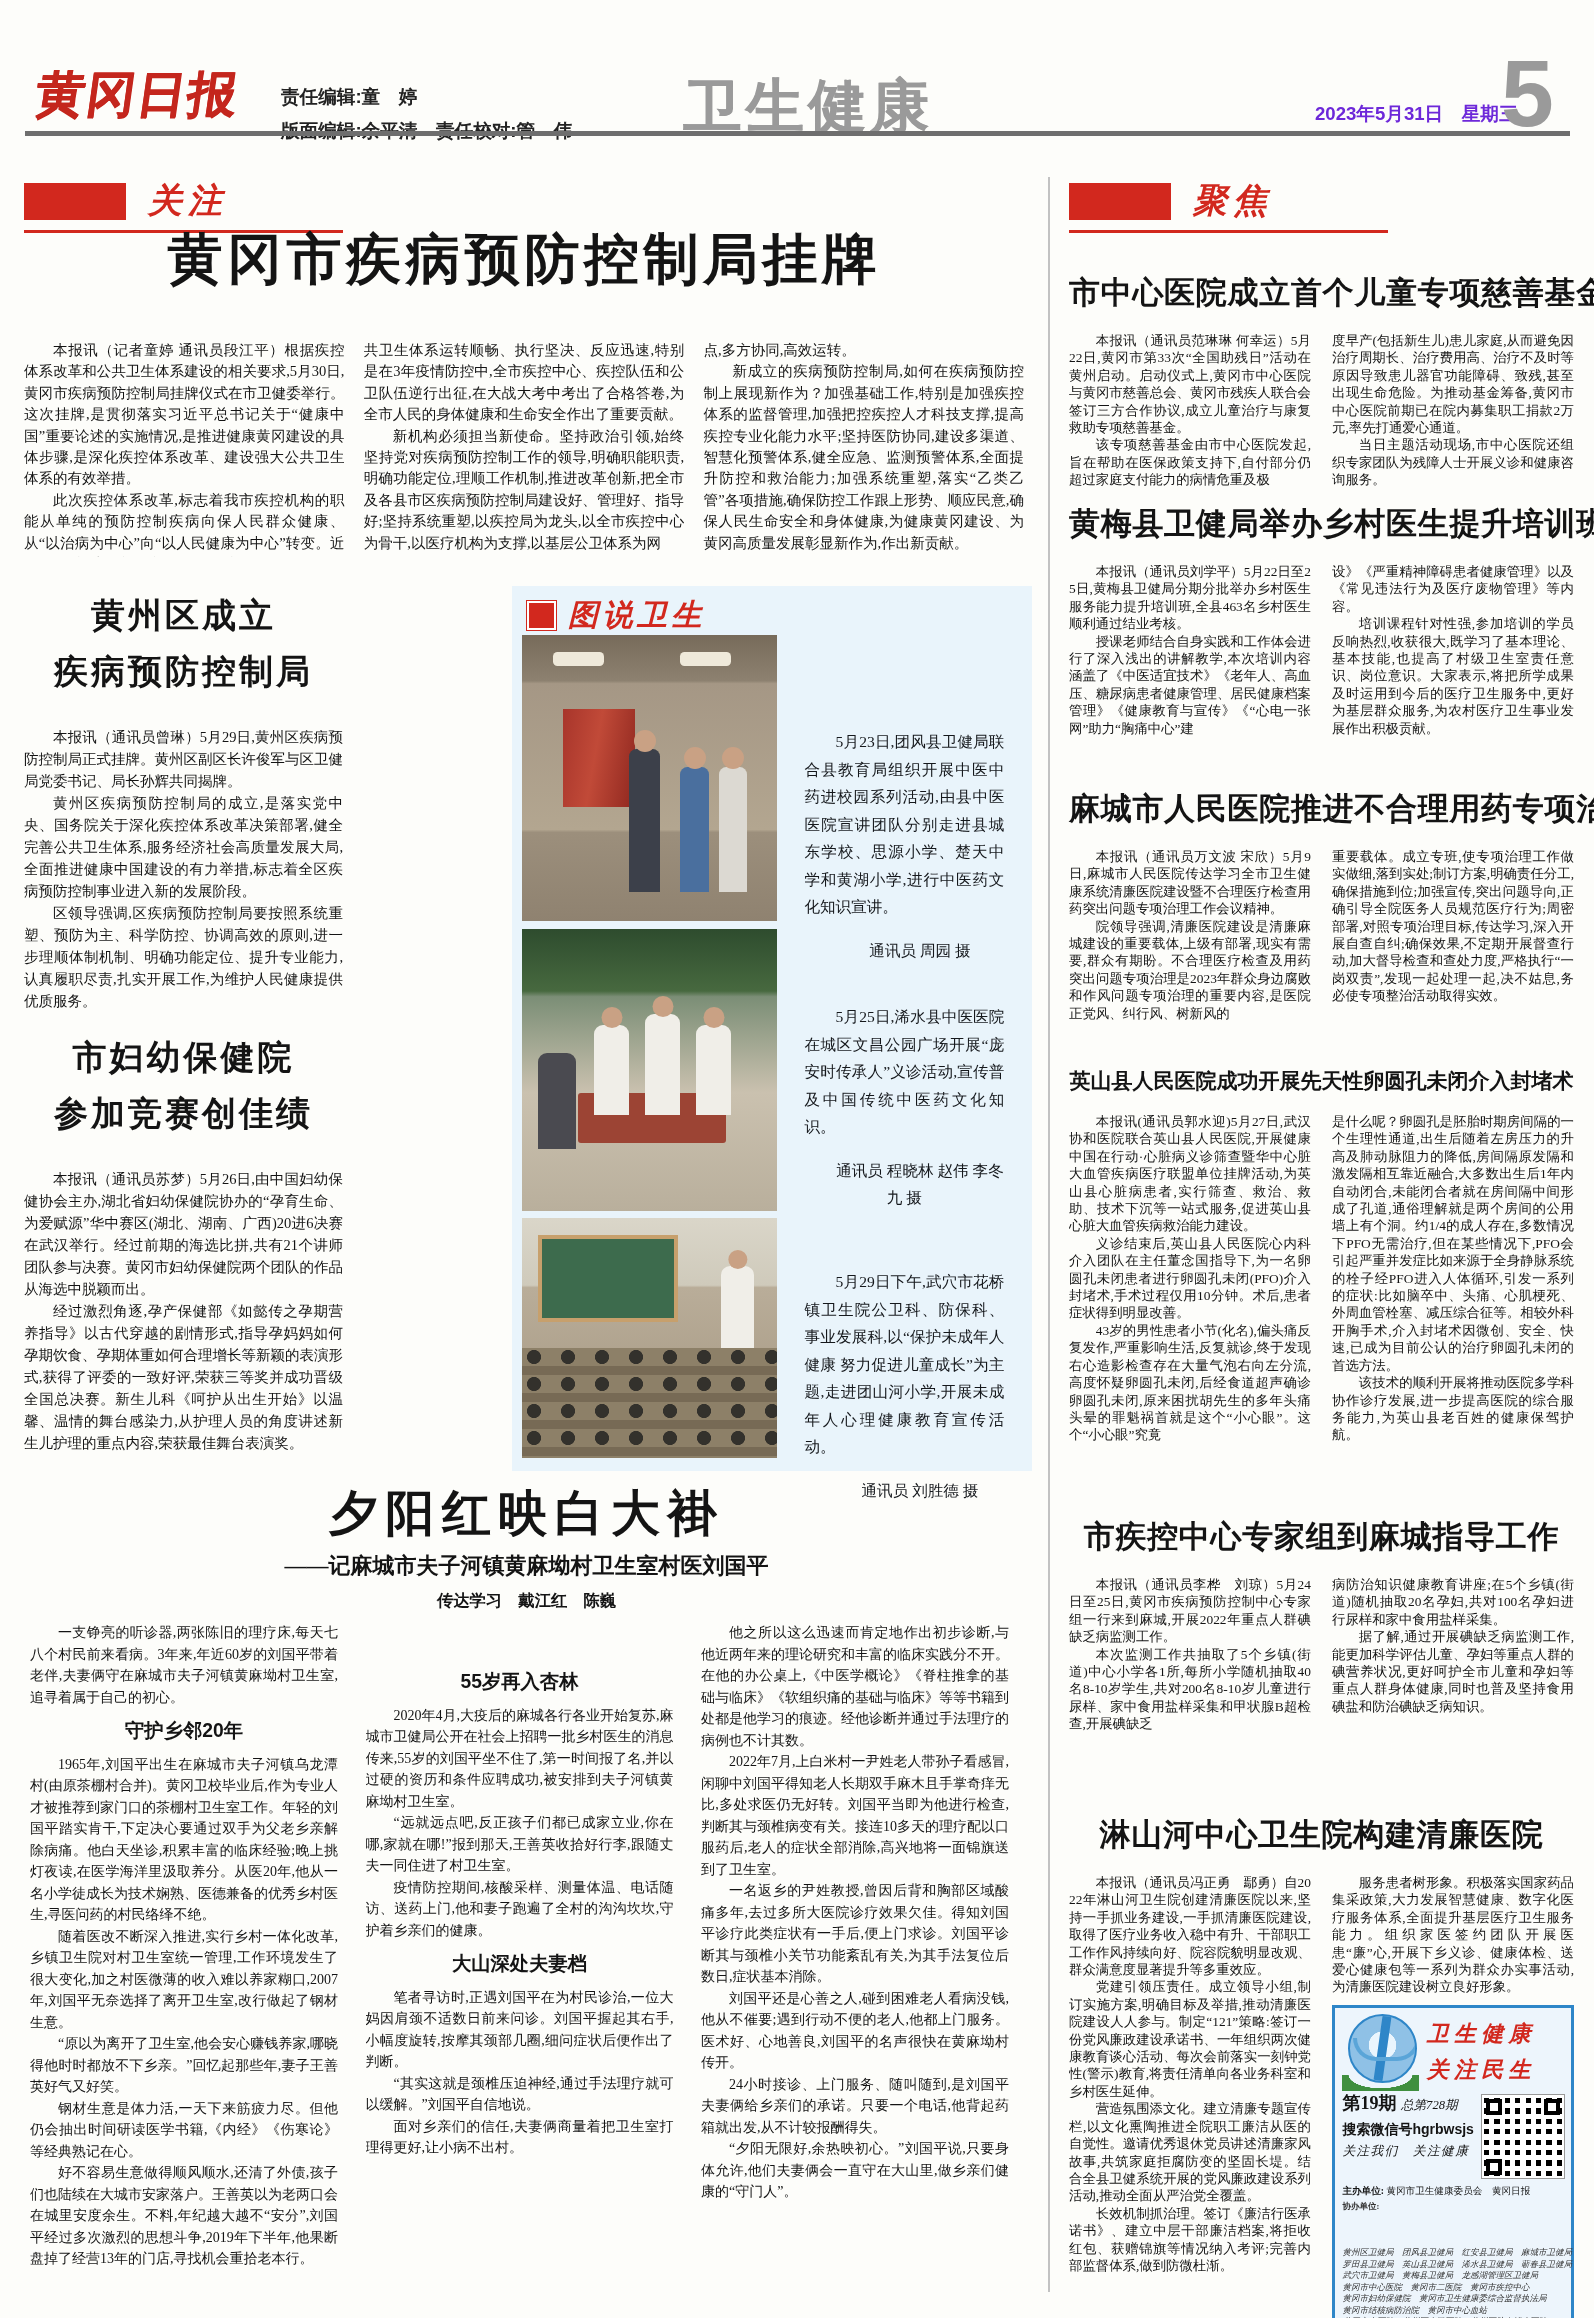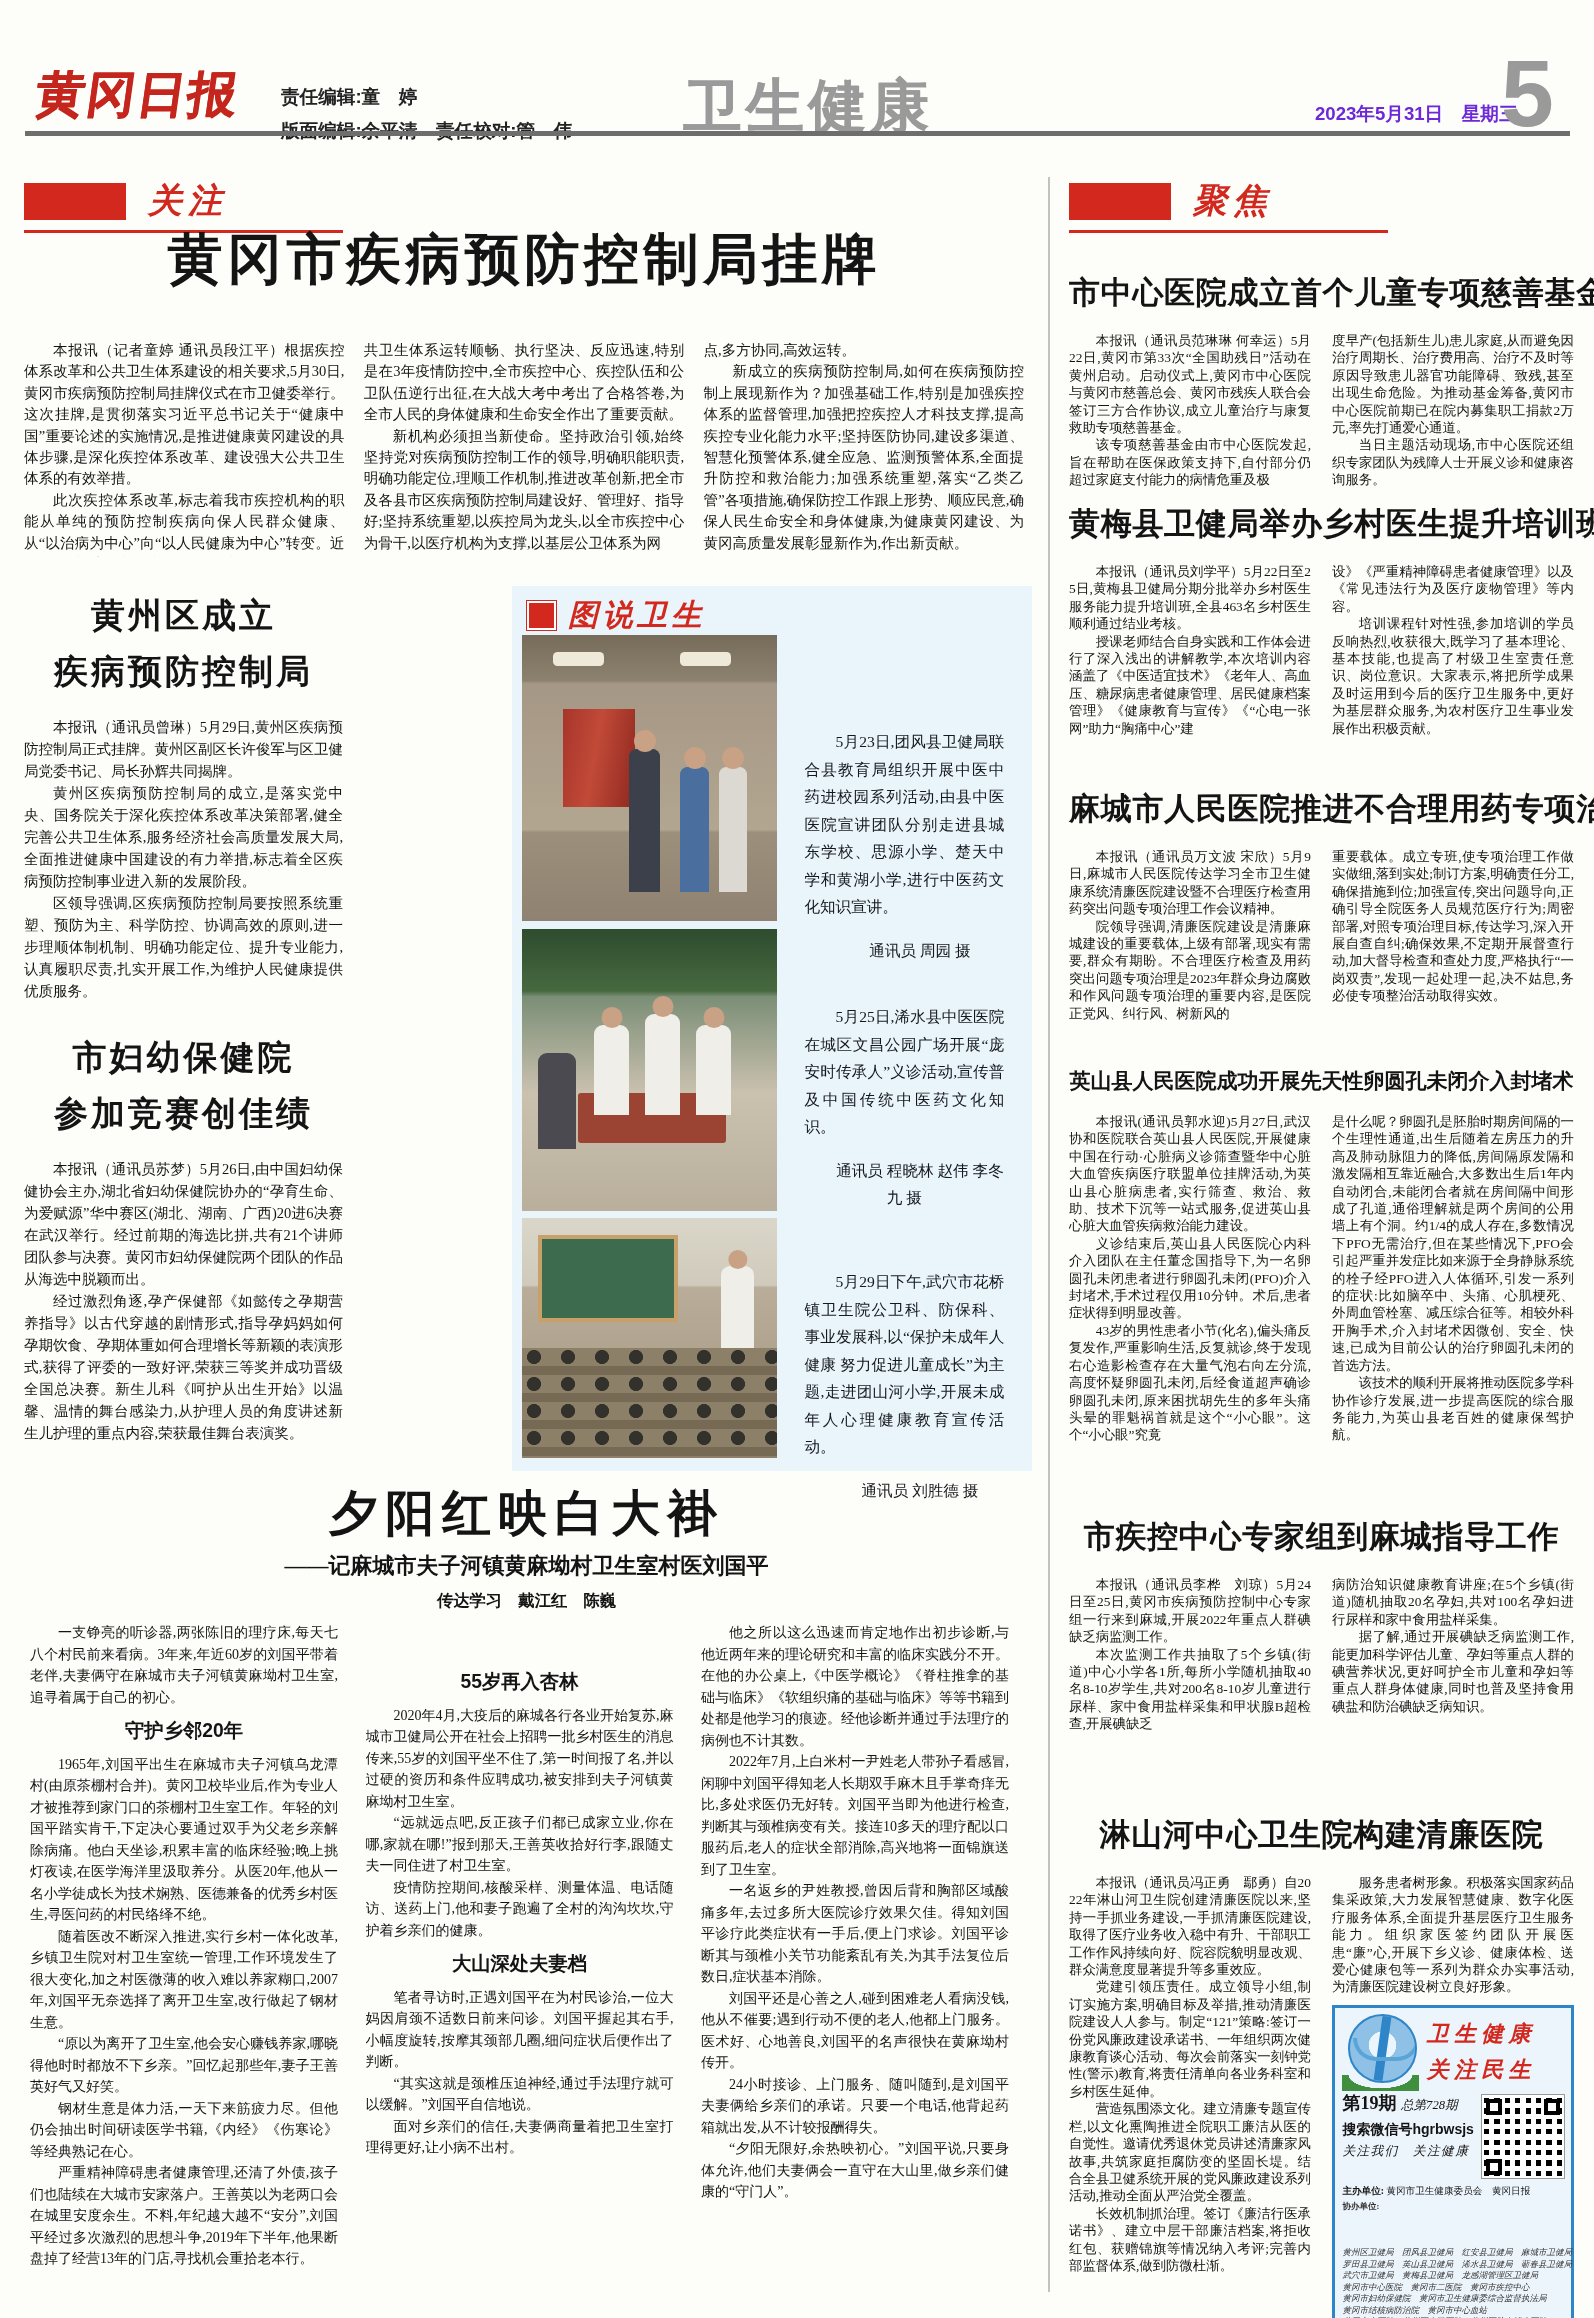--- a/index.html
+++ b/index.html
@@ -28,21 +28,21 @@
   .sec-underline{height:3px;background:#d2281e;margin-top:6px;}
   
   .lead-head{left:27px;top:223px;width:995px;text-align:center;font-size:55px;font-weight:bold;
     letter-spacing:4.5px;white-space:nowrap;}
   .lead-body{left:24px;top:340px;width:1000px;height:217px;display:flex;gap:19.3px;overflow:hidden;}
   .lead-col{width:321px;font-size:14.5px;line-height:21.4px;text-align:justify;}
   .col p{margin:0;text-indent:2em;word-break:break-all;}
   [data-noindent-first="true"] p:first-child{text-indent:0;}
   
   .small-art-head{text-align:center;font-size:34px;font-weight:bold;line-height:56px;letter-spacing:3px;}
-  .small-art-body{margin-top:16px;font-size:14.5px;line-height:22px;text-align:justify;overflow:hidden;}
+  .small-art-body{margin-top:26px;font-size:14.5px;line-height:22px;text-align:justify;overflow:hidden;}
   
   .photo-block{left:512px;top:586px;width:520px;height:885px;background:#e9f4fb;}
   .photo-label{position:absolute;left:15px;top:9px;display:flex;align-items:center;}
   .photo-label .mark{width:25px;height:25px;background:#d2281e;border:2.2px solid #fff;outline:1.5px solid #d2281e;}
   .photo-label .txt{font-size:30px;font-weight:bold;font-style:italic;color:#d2281e;margin-left:12px;letter-spacing:4.5px;}
   .photo-label-underline{position:absolute;left:15px;top:49px;width:215px;height:2.2px;background:#d2281e;}
   .photo-row{position:absolute;left:10.4px;width:499px;}
   .photo-frame{position:absolute;left:0;top:0;width:255px;overflow:hidden;background:#9a8b7a;}
   .photo-caption{position:absolute;left:266px;width:232px;font-size:15.6px;line-height:27.5px;
     text-align:justify;color:#15181c;}
@@ -255,21 +255,21 @@
     <div class="feat-col">
       <div class="col">
           <p>一支铮亮的听诊器,两张陈旧的理疗床,每天七八个村民前来看病。3年来,年近60岁的刘国平带着老伴,夫妻俩守在麻城市夫子河镇黄麻坳村卫生室,追寻着属于自己的初心。</p>
         </div>
       <div class="feat-subhead">守护乡邻20年</div>
       <div class="col">
           <p>1965年,刘国平出生在麻城市夫子河镇乌龙潭村(由原茶棚村合并)。黄冈卫校毕业后,作为专业人才被推荐到家门口的茶棚村卫生室工作。年轻的刘国平踏实肯干,下定决心要通过双手为父老乡亲解除病痛。他白天坐诊,积累丰富的临床经验;晚上挑灯夜读,在医学海洋里汲取养分。从医20年,他从一名小学徒成长为技术娴熟、医德兼备的优秀乡村医生,寻医问药的村民络绎不绝。</p>
           <p>随着医改不断深入推进,实行乡村一体化改革,乡镇卫生院对村卫生室统一管理,工作环境发生了很大变化,加之村医微薄的收入难以养家糊口,2007年,刘国平无奈选择了离开卫生室,改行做起了钢材生意。</p>
           <p>“原以为离开了卫生室,他会安心赚钱养家,哪晓得他时时都放不下乡亲。”回忆起那些年,妻子王善英好气又好笑。</p>
           <p>钢材生意是体力活,一天下来筋疲力尽。但他仍会抽出时间研读医学书籍,《内经》《伤寒论》等经典熟记在心。</p>
-          <p>严重精神障碍患者健康管理,还清了外债,孩子们也陆续在大城市安家落户。王善英以为老两口会在城里安度余生。不料,年纪越大越不“安分”,刘国平经过多次激烈的思想斗争,2019年下半年,他果断盘掉了经营13年的门店,寻找机会重拾老本行。</p>
+          <p>好不容易生意做得顺风顺水,还清了外债,孩子们也陆续在大城市安家落户。王善英以为老两口会在城里安度余生。不料,年纪越大越不“安分”,刘国平经过多次激烈的思想斗争,2019年下半年,他果断盘掉了经营13年的门店,寻找机会重拾老本行。</p>
         </div>
     </div>
     <div class="feat-col">
       <div class="feat-subhead mt-top">55岁再入杏林</div>
       <div class="col">
           <p>2020年4月,大疫后的麻城各行各业开始复苏,麻城市卫健局公开在社会上招聘一批乡村医生的消息传来,55岁的刘国平坐不住了,第一时间报了名,并以过硬的资历和条件应聘成功,被安排到夫子河镇黄麻坳村卫生室。</p>
           <p>“远就远点吧,反正孩子们都已成家立业,你在哪,家就在哪!”报到那天,王善英收拾好行李,跟随丈夫一同住进了村卫生室。</p>
           <p>疫情防控期间,核酸采样、测量体温、电话随访、送药上门,他和妻子跑遍了全村的沟沟坎坎,守护着乡亲们的健康。</p>
         </div>
       <div class="feat-subhead">大山深处夫妻档</div>

